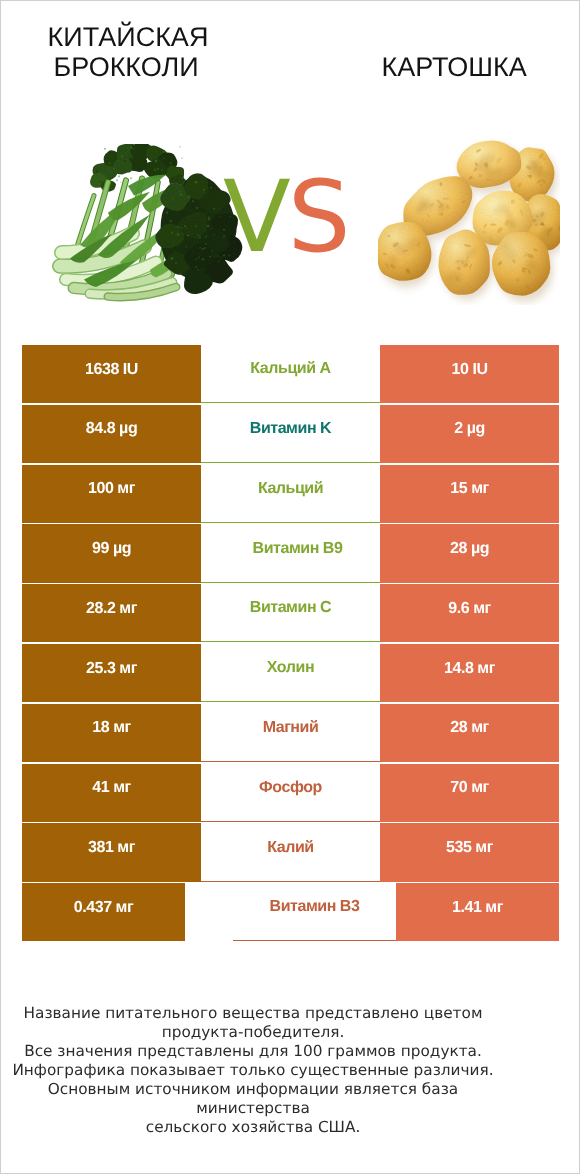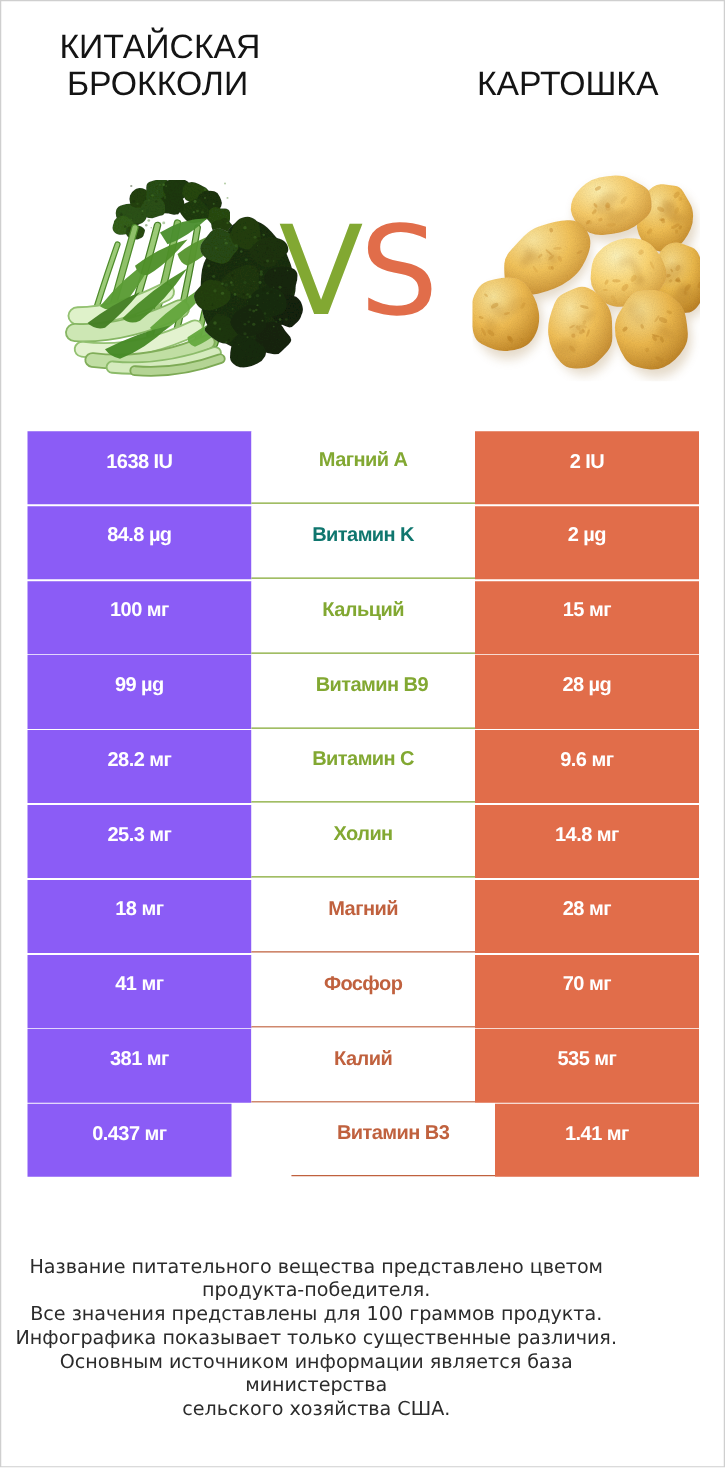--- a/index.html
+++ b/index.html
@@ -17,21 +17,21 @@
   .vs .s{color:#e16d4a;}
   .img{position:absolute;}
   #brocc{left:45px;top:143px;}
   #pot{left:377px;top:132px;}
   .tbl{position:absolute;left:21px;top:344px;width:537px;}
   .row{display:flex;height:58.3px;margin-bottom:1.5px;}
   .row:last-child{margin-bottom:0;}
   .cell{width:179px;transform:translateZ(0);display:flex;align-items:center;justify-content:center;
         font-size:16px;letter-spacing:-0.45px;box-sizing:border-box;padding-bottom:9px;}
   .cell.left,.cell.right{color:#fff;font-weight:bold;}
-  .cell.left{background:#8b5cf6;}
+  .cell.left{background:#a16207;}
   .cell.right{background:#e16d4a;}
   .cell.mid{background:#fff;font-weight:bold;}
   .foot{position:absolute;transform:translateZ(0);left:0;width:504px;top:1003px;text-align:center;
         font-family:"DejaVu Sans",sans-serif;font-size:15.3px;color:#2b2b2b;line-height:19px;}
 </style>
 </head>
 <body>
 
 <div class="page">
 <svg width="0" height="0" style="position:absolute" aria-hidden="true">
@@ -493,22 +493,22 @@
         <ellipse cx="142" cy="141" rx="1.4" ry="1.7" fill="#b4791f" opacity="0.27" transform="rotate(31 142 141)"></ellipse>
         <ellipse cx="148" cy="132" rx="2.4" ry="1.6" fill="#b4791f" opacity="0.35" transform="rotate(52 148 132)"></ellipse>
         <ellipse cx="149" cy="130" rx="3.4" ry="0.8" fill="#b4791f" opacity="0.40" transform="rotate(15 149 130)"></ellipse>
         <ellipse cx="152" cy="148" rx="3.7" ry="1.3" fill="#b4791f" opacity="0.28" transform="rotate(23 152 148)"></ellipse>
         <ellipse cx="160" cy="112" rx="2.4" ry="1.3" fill="#b4791f" opacity="0.30" transform="rotate(16 160 112)"></ellipse>
       </g>
     </svg>
   <div class="tbl" id="tbl">
       <div class="row">
         <div class="cell left">1638 IU</div>
-        <div class="cell mid" style="color: rgb(130, 168, 50); border-bottom: 1px solid rgb(130, 168, 50);">Магний A</div>
-        <div class="cell right">2 IU</div>
+        <div class="cell mid" style="color: rgb(130, 168, 50); border-bottom: 1px solid rgb(130, 168, 50);">Кальций A</div>
+        <div class="cell right">10 IU</div>
       </div>
       <div class="row">
         <div class="cell left">84.8 µg</div>
         <div class="cell mid" style="color: #0f766e; border-bottom: 1px solid rgb(130, 168, 50);">Витамин K</div>
         <div class="cell right">2 µg</div>
       </div>
       <div class="row">
         <div class="cell left">100 мг</div>
         <div class="cell mid" style="color: rgb(130, 168, 50); border-bottom: 1px solid rgb(130, 168, 50);">Кальций</div>
         <div class="cell right">15 мг</div>

